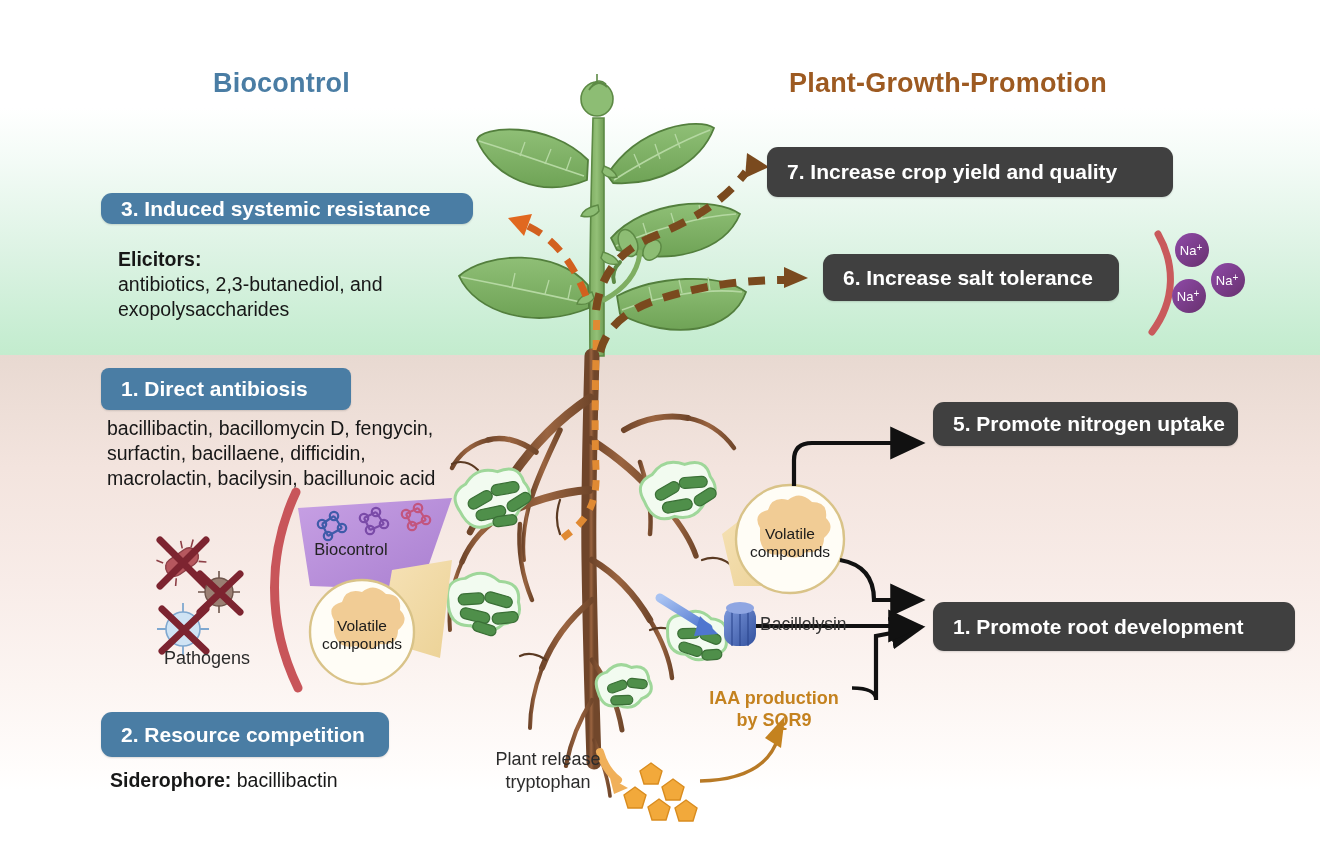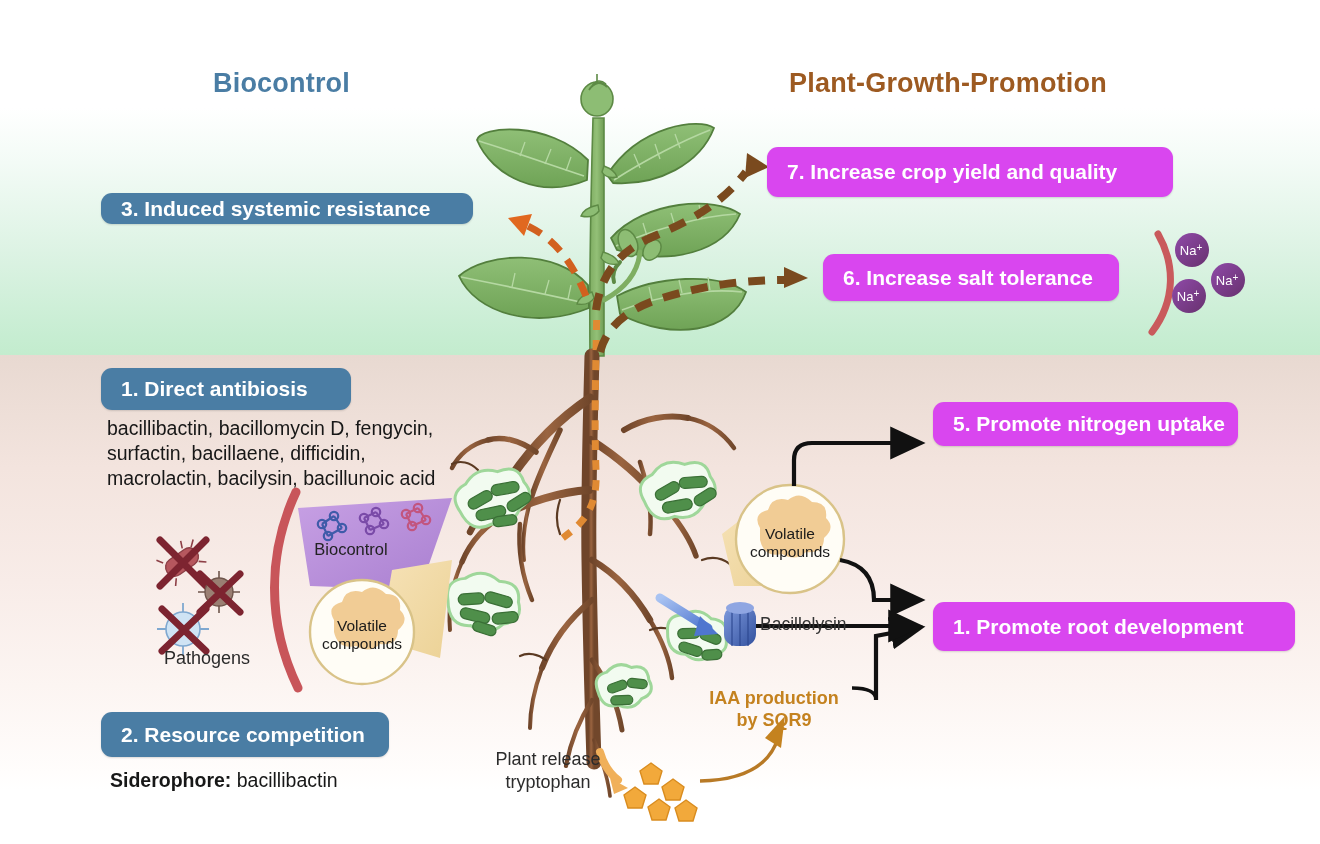--- a/index.html
+++ b/index.html
@@ -22,25 +22,25 @@
   
   .heading{position:absolute;font-weight:bold;font-size:27px;letter-spacing:.2px;white-space:nowrap;}
   #title-biocontrol{left:213px;top:68px;color:#4a7da4;}
   #title-pgp{left:789px;top:68px;color:#9d5a21;}
 
   
   .pill{position:absolute;border-radius:11px;color:#ffffff;font-weight:bold;
         font-size:21px;display:flex;align-items:center;white-space:nowrap;
         box-shadow:0 1px 2px rgba(0,0,0,.14);}
   .pill.blue{background:#4a7da4;}
-  .pill.brown{background:#d946ef;align-items:center;}
+  .pill.brown{background:#404040;align-items:center;}
   .pill span{display:block;padding:0 20px;}
 
   #pill-3{left:101px;top:193px;width:372px;height:31px;}
-  #pill-1{left:101px;top:368px;width:250px;height:42px;}
+  #pill-1{left:101px;top:368px;width:250px;height:42px;border-radius:8px;}
   #pill-2{left:101px;top:712px;width:288px;height:45px;}
   #pill-7{left:767px;top:147px;width:406px;height:50px;}
   #pill-6{left:823px;top:254px;width:296px;height:47px;}
   #pill-5{left:933px;top:402px;width:305px;height:44px;}
   #pill-4{left:933px;top:602px;width:362px;height:49px;}
 
   
   .bodytext{position:absolute;color:#171717;font-size:19.5px;line-height:25px;white-space:pre-line;}
   #txt-elicitors{left:118px;top:247px;width:380px;}
   #txt-elicitors .lead{font-weight:bold;}
@@ -402,20 +402,22 @@
   <div class="pill brown" id="pill-6">
     <span>6. Increase salt tolerance</span>
   </div>
   <div class="pill brown" id="pill-5">
     <span>5. Promote nitrogen uptake</span>
   </div>
   <div class="pill brown" id="pill-4">
     <span>1. Promote root development</span>
   </div>
 
+  <div class="bodytext" id="txt-elicitors"><span class="lead">Elicitors:</span><br><span>antibiotics, 2,3-butanediol, and
+exopolysaccharides</span></div>
 
   <div class="bodytext" id="txt-antibiosis">bacillibactin, bacillomycin D, fengycin,
 surfactin, bacillaene, difficidin,
 macrolactin, bacilysin, bacillunoic acid</div>
 
   <div class="bodytext" id="txt-siderophore"><span class="lead">Siderophore:</span><span> bacillibactin</span></div>
 
   <div class="smalllabel" id="lbl-pathogens">Pathogens</div>
   <div class="smalllabel" id="lbl-antibiotics">Biocontrol</div>
   <div class="smalllabel" id="lbl-bacillolysin">Bacillolysin</div>

